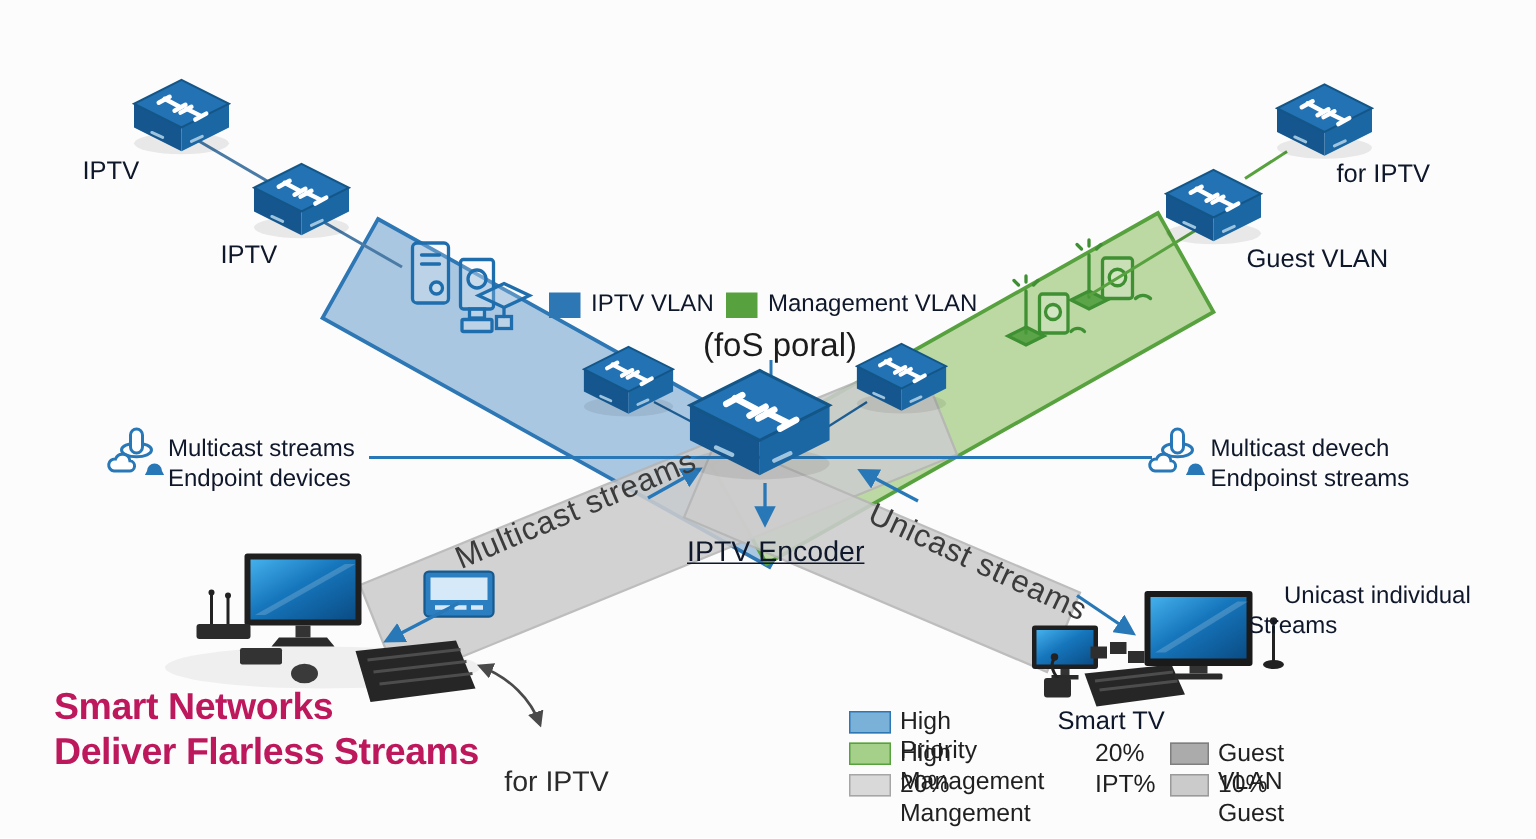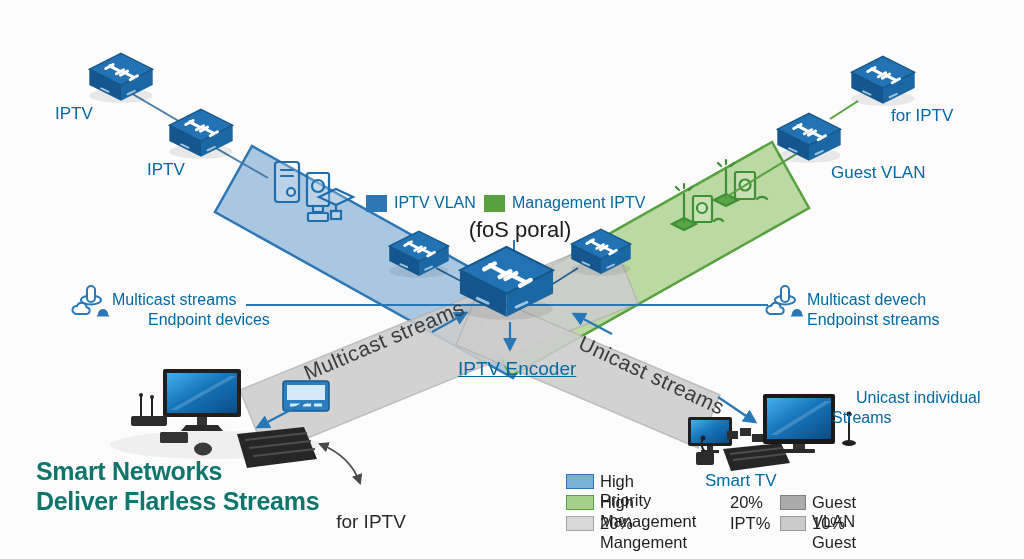--- a/index.html
+++ b/index.html
@@ -1,30 +1,30 @@
 <!DOCTYPE html>
 <html><head>
 <meta charset="utf-8">
 <style>
   html,body{margin:0;padding:0;background:#ffffff;}
   #stage{position:relative;width:1024px;height:559px;background:#fcfcfc;overflow:hidden;
          font-family:"Liberation Sans",sans-serif;color:#1f1f1f;}
   #diagram-svg{position:absolute;left:0;top:0;z-index:2;}
-  .lbl{position:absolute;z-index:5;white-space:nowrap;font-weight:500;color:#0369a1;}
+  .lbl{position:absolute;z-index:5;white-space:nowrap;font-weight:500;color:#0f172a;}
   .node-lbl{font-size:17px;}
   .small-lbl{font-size:16px;}
   .legend-top{position:absolute;z-index:5;display:flex;align-items:center;gap:7px;margin-top:36px;}
   .legend-top .sq{width:21px;height:17px;display:inline-block;}
   .sq-blue{background:#2e77b5;}
   .sq-green{background:#57a13e;}
   .portal-lbl{font-size:22px;color:#1c1c1c;}
   .encoder-lbl{font-size:19px;text-decoration:underline;}
   .band-lbl{position:absolute;z-index:4;font-size:21px;color:#3b3b3b;font-weight:500;
             letter-spacing:.5px;transform-origin:left center;}
-  .heading{position:absolute;z-index:5;font-size:25px;font-weight:700;color:#0f766e;
+  .heading{position:absolute;z-index:5;font-size:25px;font-weight:700;color:#be185d;
            line-height:1.18;letter-spacing:-.3px;}
   .qos-lbl{font-size:19px;color:#2b2b2b;}
   .legend-row{position:absolute;z-index:5;height:16px;font-size:16.5px;}
   .legend-row .sw1{position:absolute;left:0;top:2px;width:26px;height:13px;border:1.5px solid;}
   .legend-row .t1{position:absolute;left:34px;top:0;}
   .legend-row .mid{position:absolute;left:164px;top:0;}
   .legend-row .sw2{position:absolute;left:214px;top:2px;width:24px;height:13px;border:1.5px solid;}
   .legend-row .t2{position:absolute;left:246px;top:0;}
   .r1 .sw1{background:#7ab1d8;border-color:#2e77b5;}
   .r2 .sw1{background:#a5d08a;border-color:#57a13e;}
@@ -213,38 +213,38 @@
   <div class="lbl node-lbl" style="left:147px;top:160px;">IPTV</div>
   <div class="lbl node-lbl" style="left:891px;top:106px;">for IPTV</div>
   <div class="lbl node-lbl" style="left:831px;top:163px;">Guest VLAN</div>
 
   <div class="legend-top" style="left:366px;top:158px;">
     <span class="sq sq-blue"></span>
     <span class="lbl small-lbl" style="position:static;">IPTV VLAN</span>
   </div>
   <div class="legend-top" style="left:484px;top:158px;">
     <span class="sq sq-green"></span>
-    <span class="lbl small-lbl" style="position:static;">Management IPTV</span>
+    <span class="lbl small-lbl" style="position:static;">Management VLAN</span>
   </div>
 
   <div class="lbl portal-lbl" style="left:455px;top:217px;width:130px;text-align:center;">(foS poral)</div>
   <div class="lbl encoder-lbl" style="left:458px;top:358px;width:110px;text-align:center;">IPTV Encoder</div>
 
   <div class="endpoint-icon" style="left:70px;top:281px;">
     <svg width="42" height="42" viewBox="0 0 42 42">
       <g stroke="#2878b8" stroke-width="2" fill="none">
         <ellipse cx="21" cy="19" rx="10" ry="4.5"></ellipse>
         <rect x="17" y="5" width="8" height="16" rx="4" fill="#fff"></rect>
         <path d="M6,33 a4,4 0 0 1 1,-8 a5,5 0 0 1 9.6,1.2 a3.4,3.4 0 0 1 -0.6,6.8 z" fill="#fff"></path>
         <path d="M28,33 a5,5 0 0 1 10,0 l1.4,2.6 h-12.8 z" fill="#2878b8" stroke="none"></path>
       </g>
     </svg>
   </div>
   <div class="lbl small-lbl" style="left:112px;top:291px;">Multicast streams</div>
-  <div class="lbl small-lbl" style="left:112px;top:311px;margin-left:36px;">Endpoint devices</div>
+  <div class="lbl small-lbl" style="left:112px;top:311px;">Endpoint devices</div>
 
   <div class="endpoint-icon" style="left:764px;top:281px;">
     <svg width="42" height="42" viewBox="0 0 42 42">
       <g stroke="#2878b8" stroke-width="2" fill="none">
         <ellipse cx="21" cy="19" rx="10" ry="4.5"></ellipse>
         <rect x="17" y="5" width="8" height="16" rx="4" fill="#fff"></rect>
         <path d="M6,33 a4,4 0 0 1 1,-8 a5,5 0 0 1 9.6,1.2 a3.4,3.4 0 0 1 -0.6,6.8 z" fill="#fff"></path>
         <path d="M28,33 a5,5 0 0 1 10,0 l1.4,2.6 h-12.8 z" fill="#2878b8" stroke="none"></path>
       </g>
     </svg>

